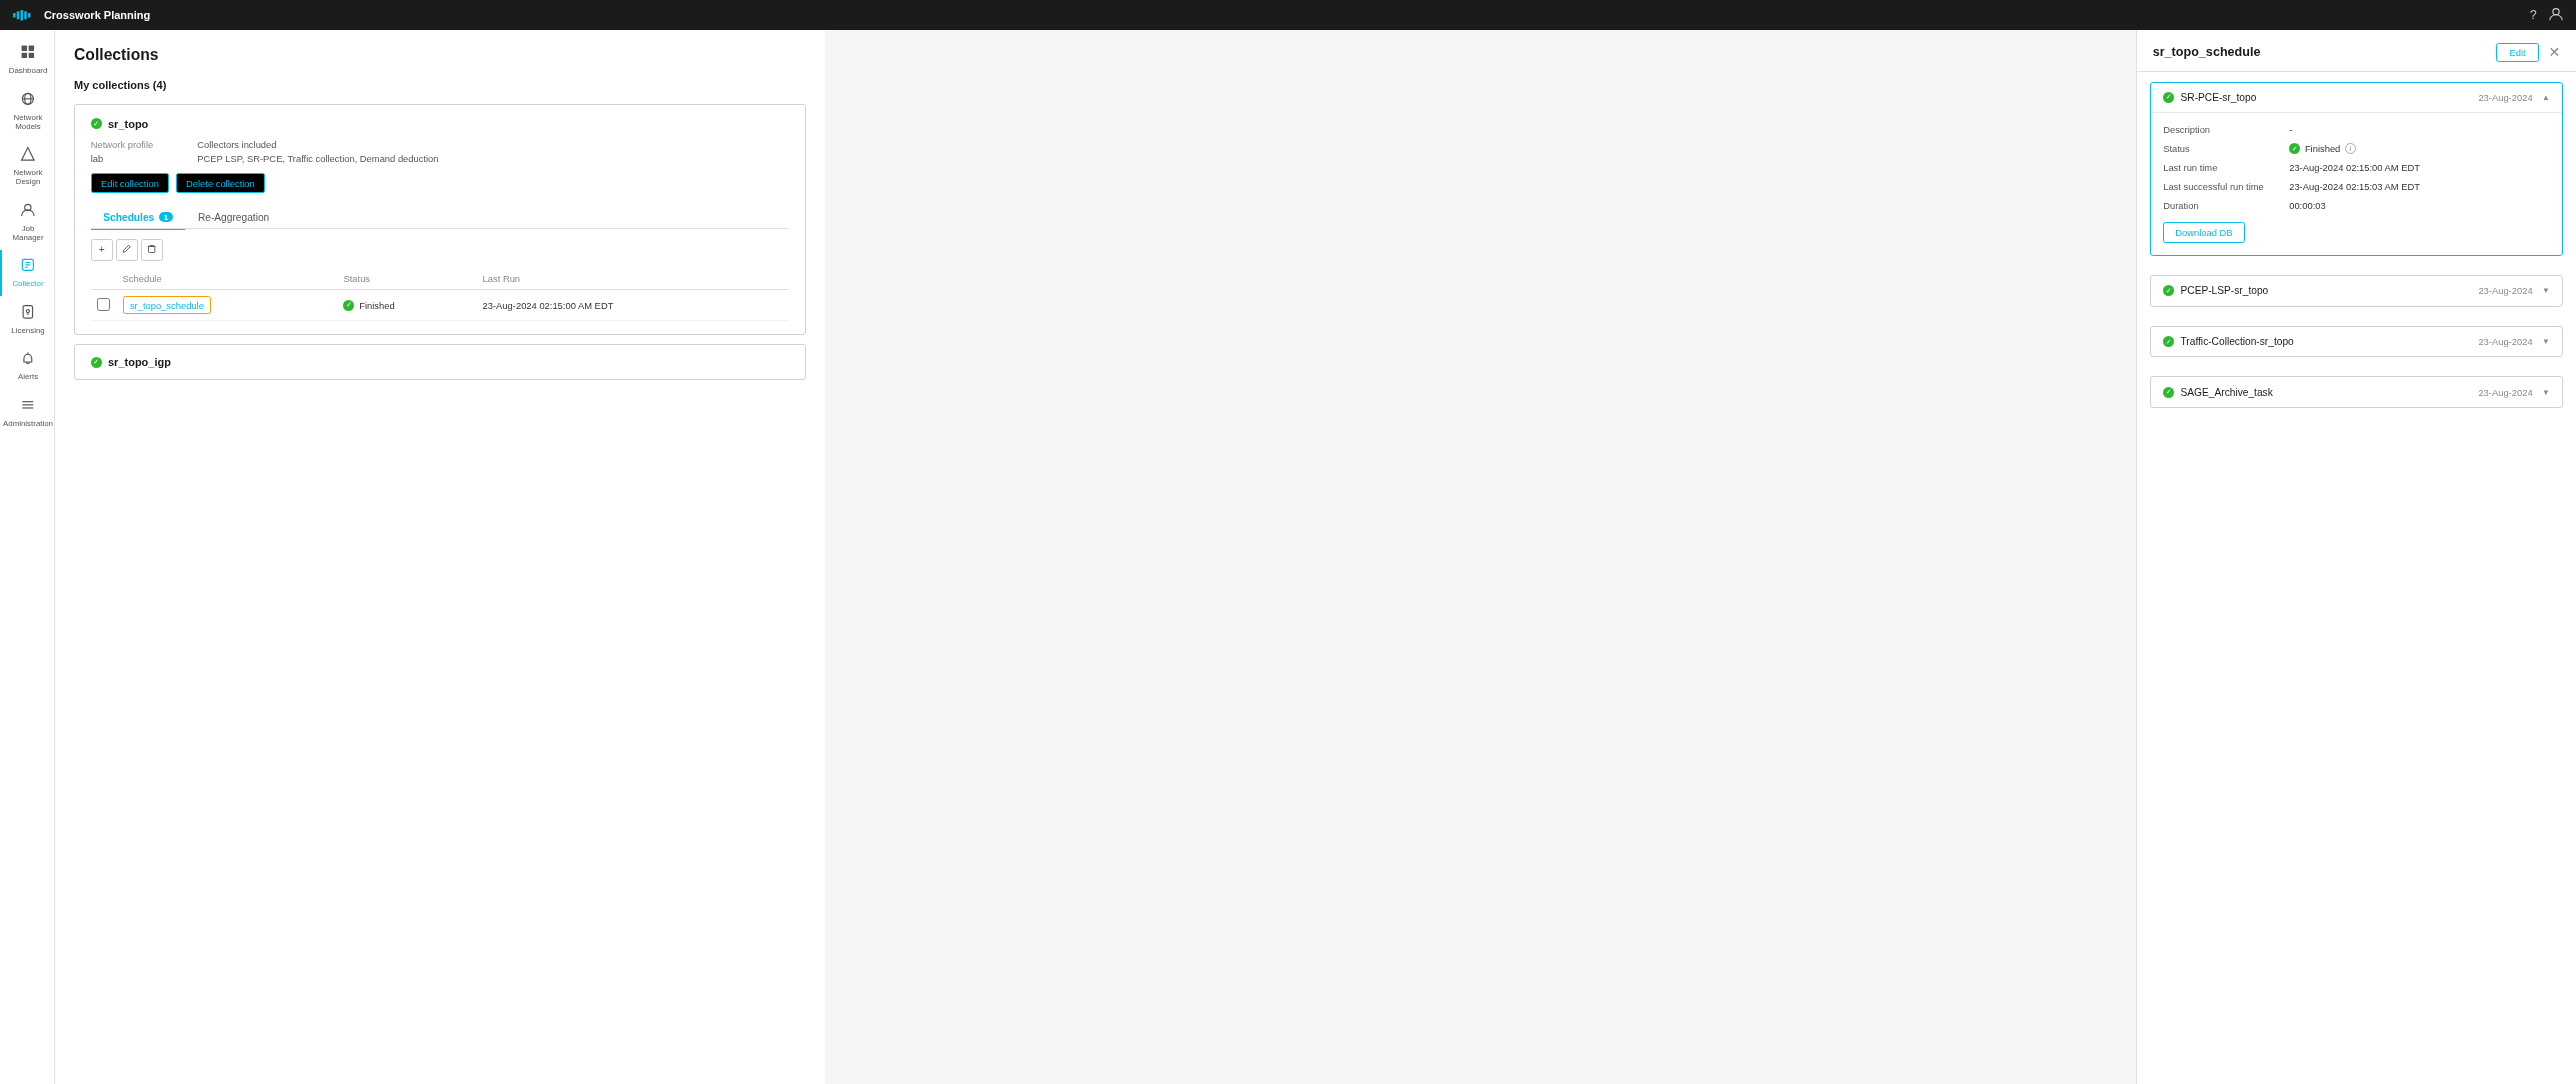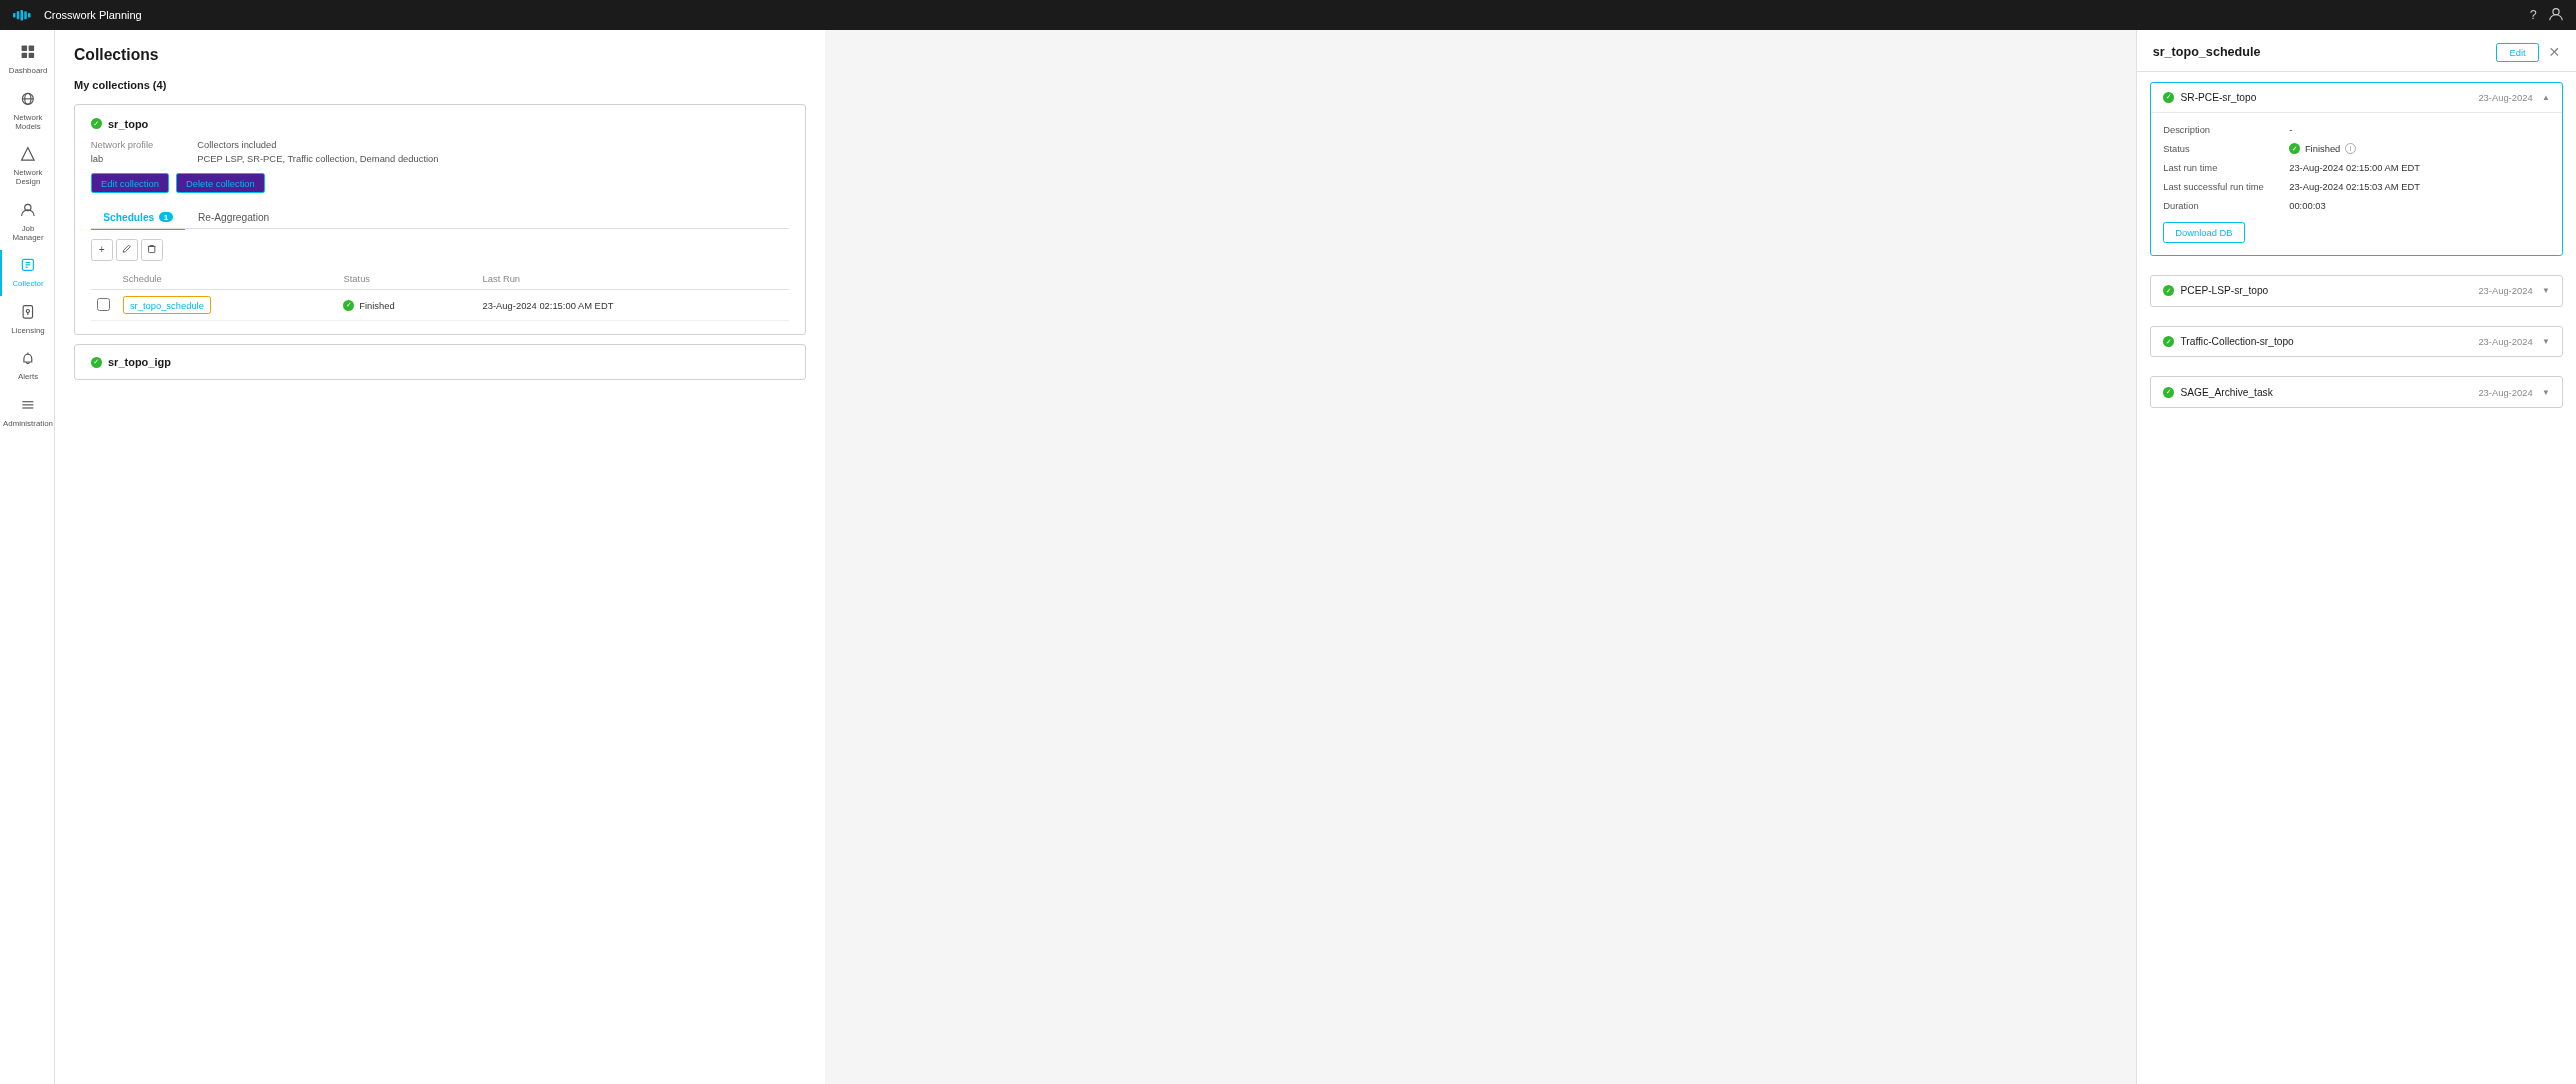--- a/index.html
+++ b/index.html
@@ -21,21 +21,21 @@
       align-items: center;
       gap: 6.3px;
     }
     .cisco-logo {
       width: 25px;
       height: 12.6px;
     }
     .topnav-title {
       font-size: 11px;
       color: #fff;
-      font-weight: 400;
+      font-weight: 700;
     }
     .topnav-icons {
       margin-left: auto;
       display: flex;
       gap: 12.6px;
       align-items: center;
     }
     .topnav-icon {
       color: #ccc;
       font-size: 12.6px;
@@ -142,21 +142,21 @@
       color: #888;
     }
     .collection-actions {
       display: flex;
       gap: 6.3px;
       margin-bottom: 12.6px;
     }
     .btn-outline {
       padding: 3.1px 9.4px;
       border: 0.8px solid #00bceb;
-      background: #4c1d95;
+      background: #000000;
       color: #00bceb;
       border-radius: 2.4px;
       cursor: pointer;
       font-size: 9.4px;
     }
 
     
     .tabs-row {
       display: flex;
       align-items: center;

